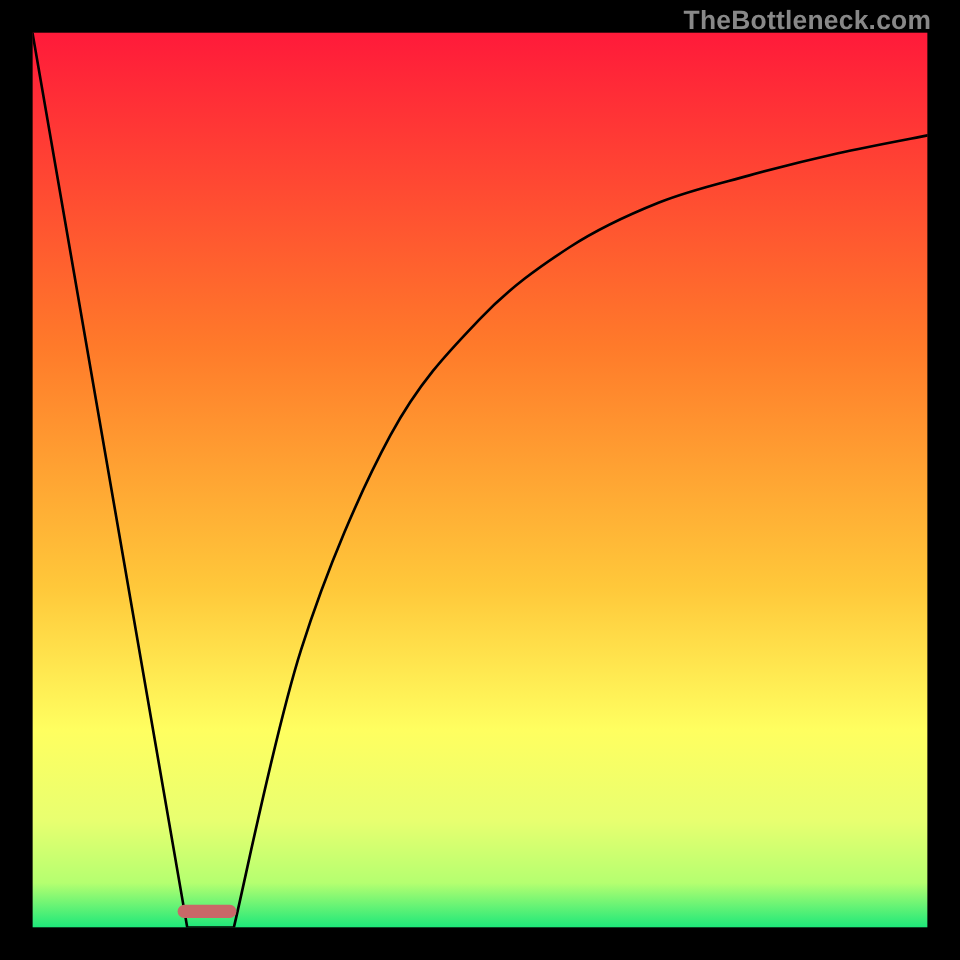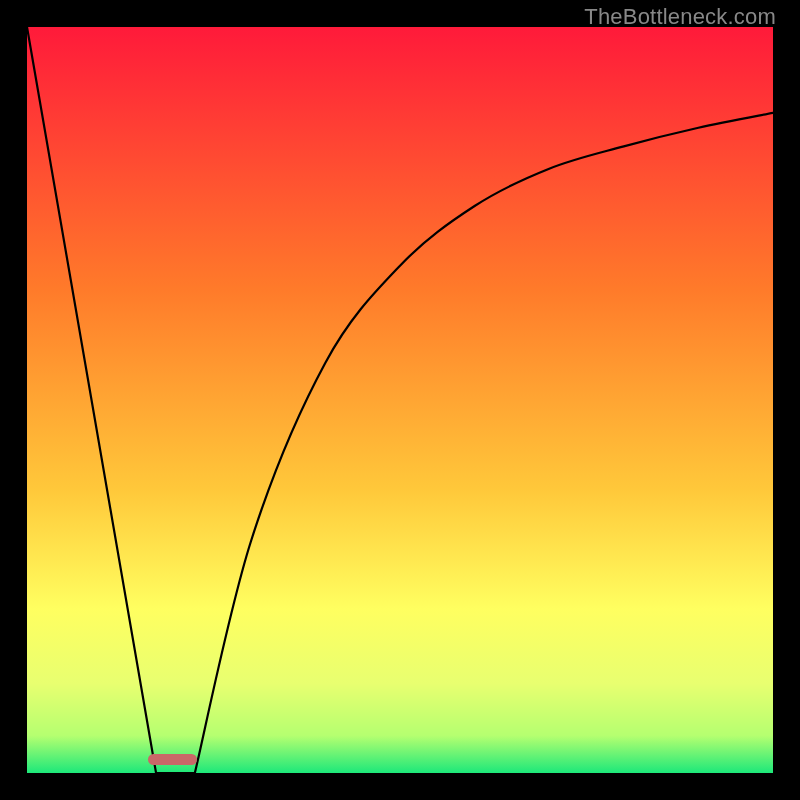--- a/index.html
+++ b/index.html
@@ -16,21 +16,21 @@
     width: 800px;
     height: 800px;
     background: #000;
   }
   .watermark {
     position: absolute;
     top: 4px;
     right: 24px;
     color: #888;
     font-size: 22px;
-    font-weight: 400;
+    font-weight: 700;
     letter-spacing: 0.2px;
     z-index: 50;
     text-align: right;
   }
   .plot-wrap {
     position: absolute;
     left: 27px;
     top: 27px;
     width: 746px;
     height: 746px;

